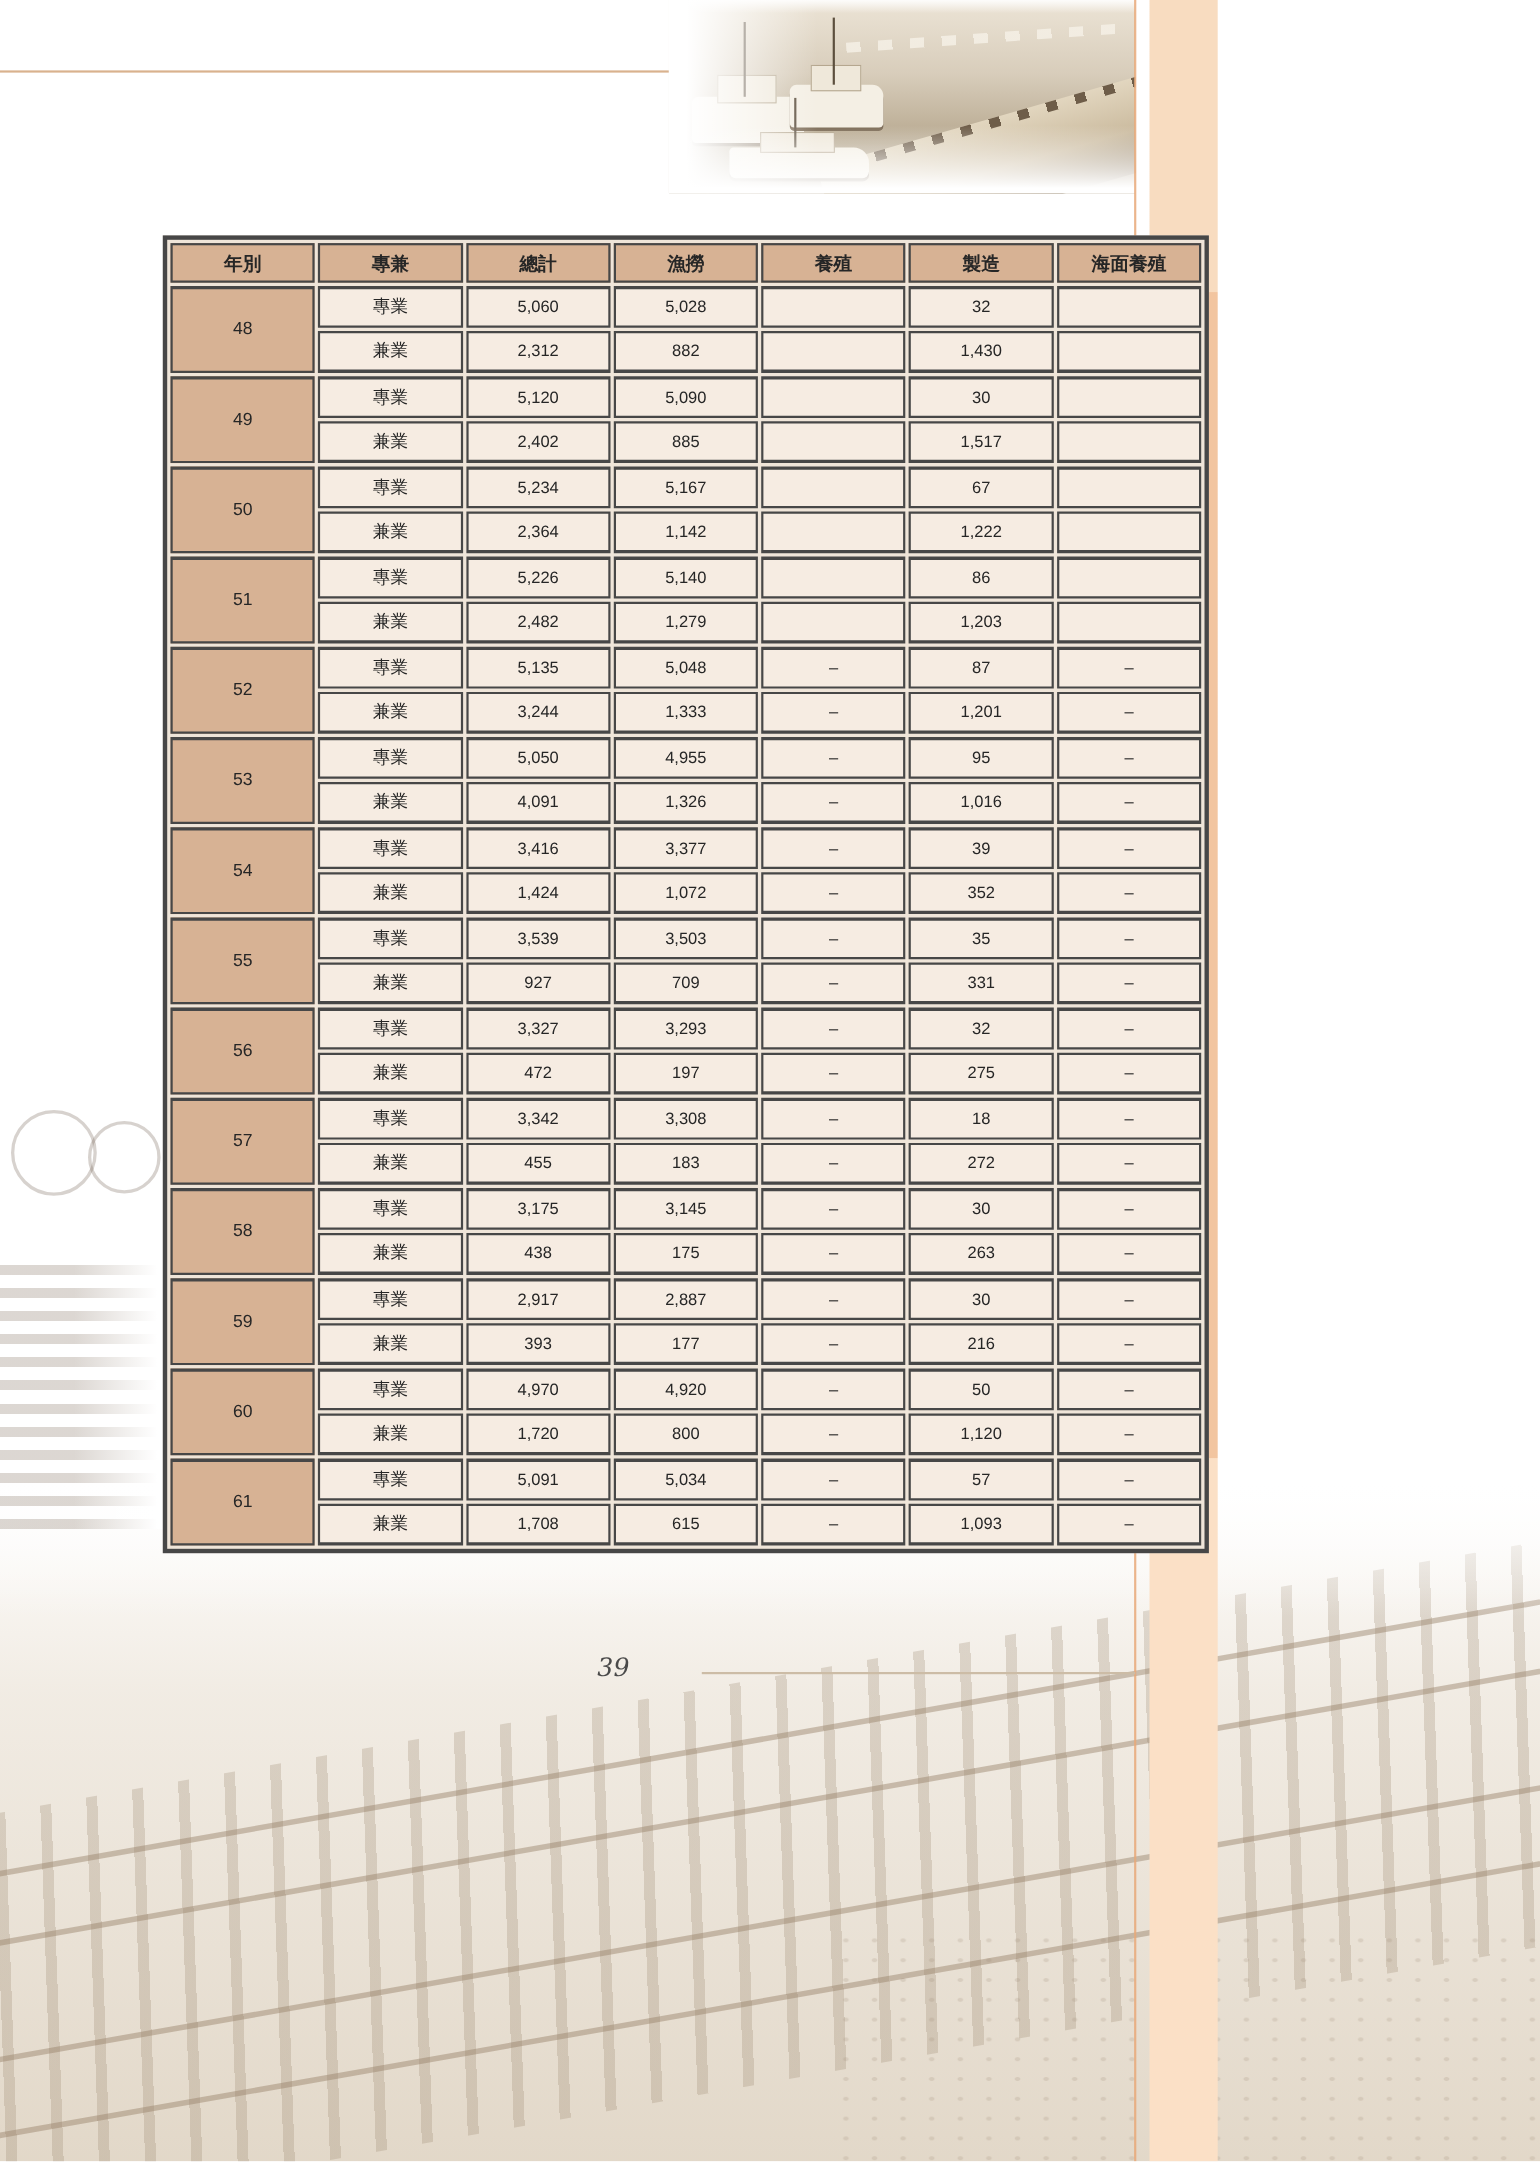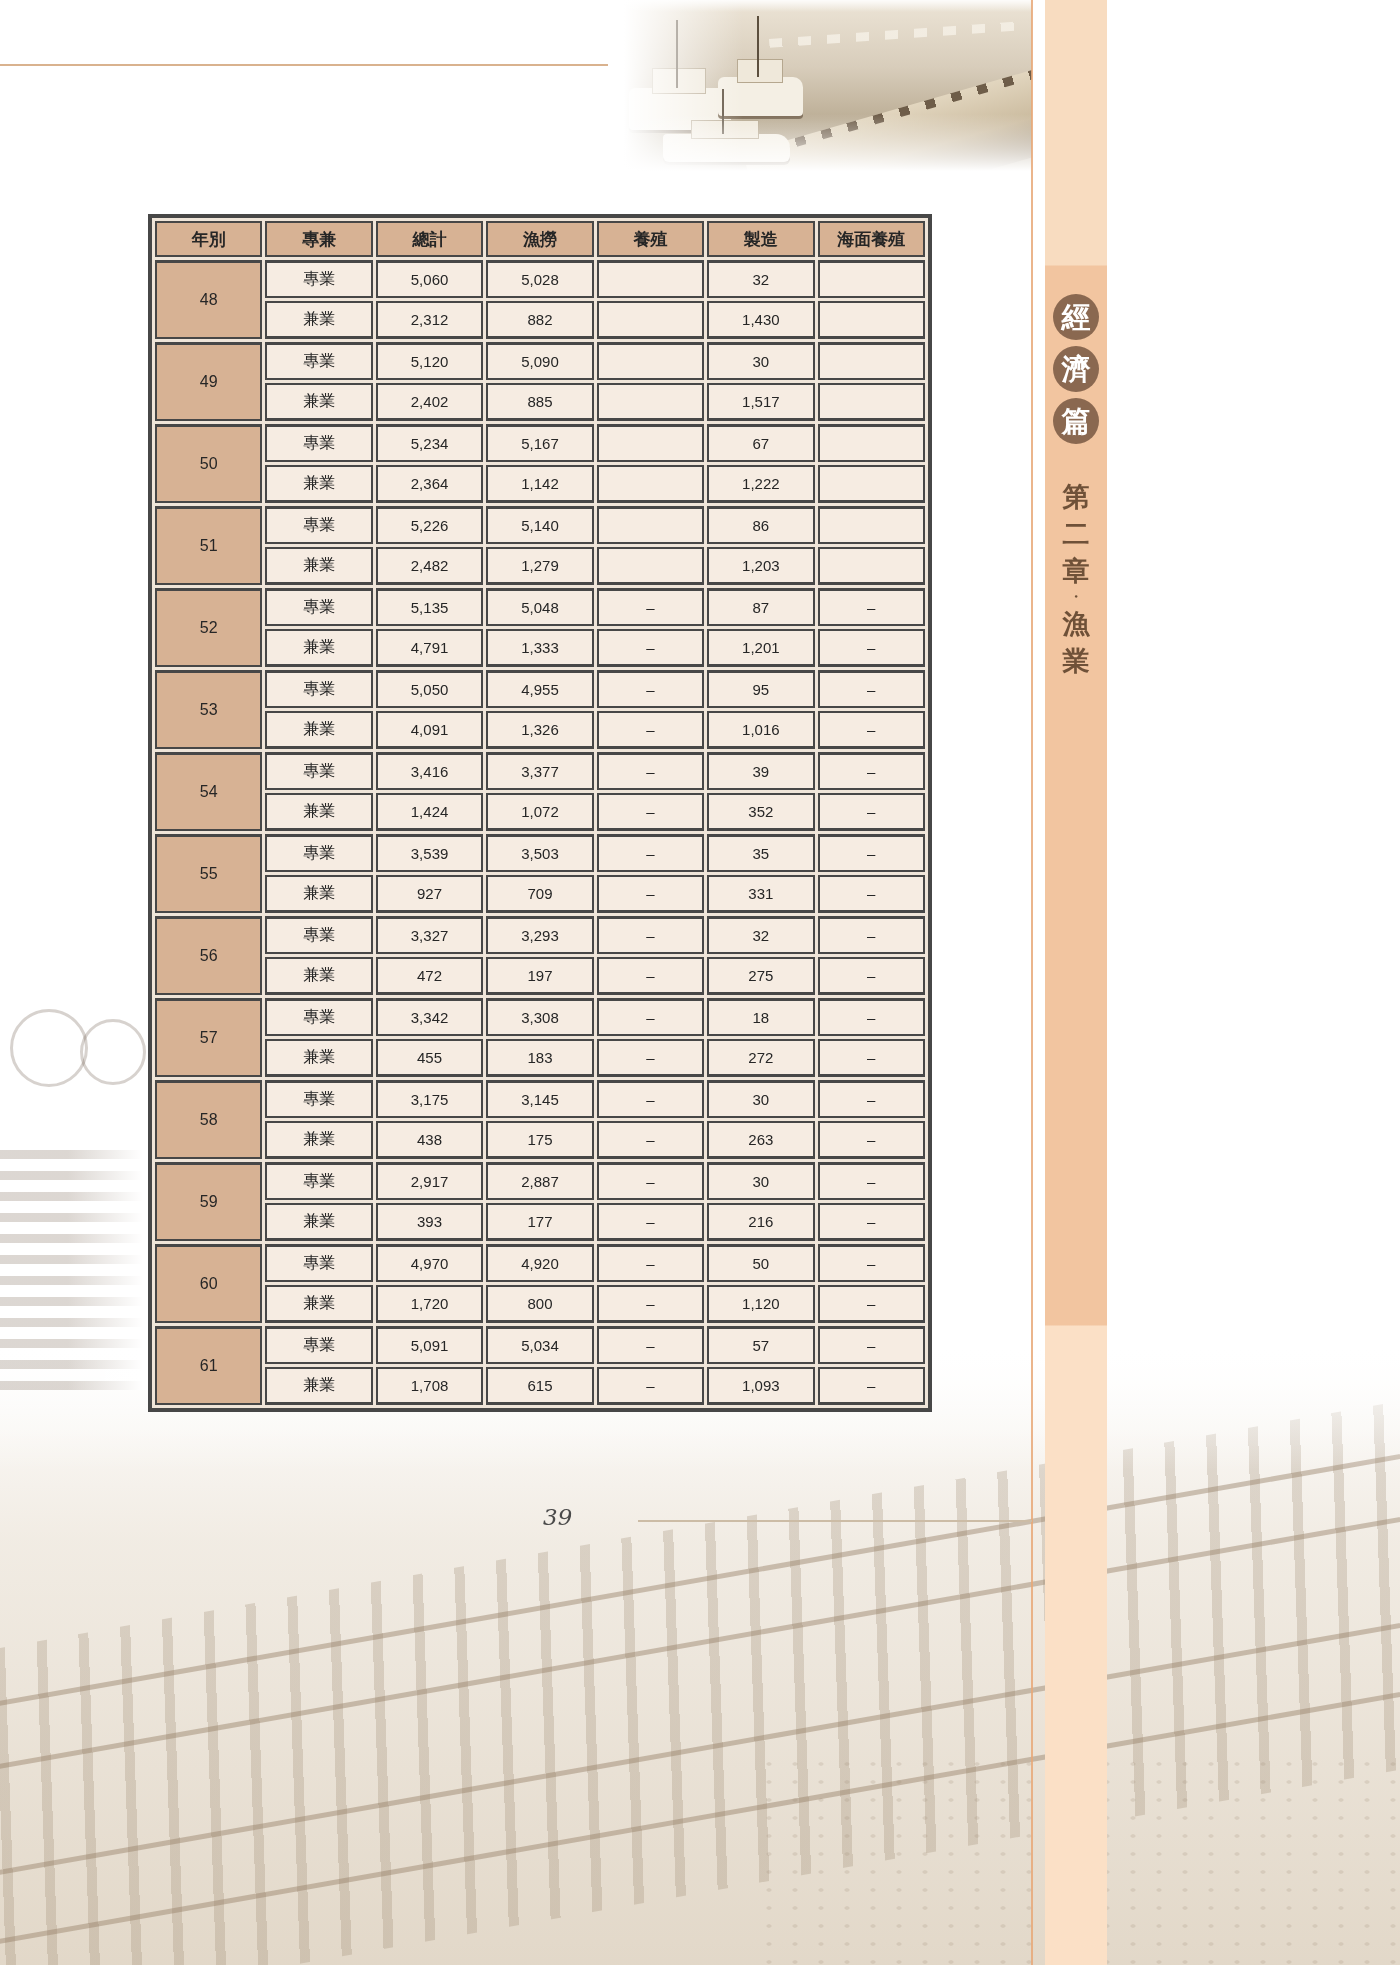--- a/index.html
+++ b/index.html
@@ -58,21 +58,21 @@
   #ties{position:absolute;left:0;top:1150px;width:150px;height:240px;z-index:0;
     background:repeating-linear-gradient(180deg,rgba(120,100,82,.26) 0 9px,rgba(120,100,82,0) 9px 21px);}
   #ties::after{content:"";position:absolute;inset:0;background:linear-gradient(90deg,rgba(255,255,255,0) 45%,#fff 95%);}
   #bike{position:absolute;left:8px;top:975px;width:140px;height:130px;z-index:0;}
   #bike .w1,#bike .w2{position:absolute;border:3px solid rgba(110,95,80,.28);border-radius:50%;}
   #bike .w1{left:2px;top:34px;width:72px;height:72px;}
   #bike .w2{left:72px;top:44px;width:60px;height:60px;}
   
   #page-title{position:absolute;left:148px;top:172px;z-index:4;font-size:21px;font-weight:bold;color:#1c1c1c;letter-spacing:.5px;}
   #table-wrap{
-    position:absolute;left:148px;top:214px;width:784px;z-index:4;
+    position:absolute;left:148px;top:214px;width:951px;z-index:4;
     border:4px solid var(--border,#474747);background:#efe5d9;box-sizing:border-box;
   }
   table{border-collapse:separate;border-spacing:3px;width:100%;table-layout:fixed;}
   th,td{border:2px solid var(--border,#474747);text-align:center;vertical-align:middle;padding:0;color:#262626;}
   th{background:var(--header-bg,#d7b294);height:32px;font-size:17px;font-weight:bold;}
   td{height:33px;font-size:16px;}
   td.year{background:var(--header-bg,#d7b294);}
   td.kind,td.num{background:var(--cell-bg,#f6ece2);}
   td.num{font-size:15px;}
   tr.gstart td{border-top-width:3px;}
@@ -219,21 +219,21 @@
             <td class="year" rowspan="2">52</td>
             <td class="kind">專業</td>
             <td class="num">5,135</td>
             <td class="num">5,048</td>
             <td class="num">–</td>
             <td class="num">87</td>
             <td class="num">–</td>
           </tr>
           <tr class="gend">
             <td class="kind">兼業</td>
-            <td class="num">4,791</td>
+            <td class="num">3,244</td>
             <td class="num">1,333</td>
             <td class="num">–</td>
             <td class="num">1,201</td>
             <td class="num">–</td>
           </tr>
           <tr class="gstart">
             <td class="year" rowspan="2">53</td>
             <td class="kind">專業</td>
             <td class="num">5,050</td>
             <td class="num">4,955</td>

